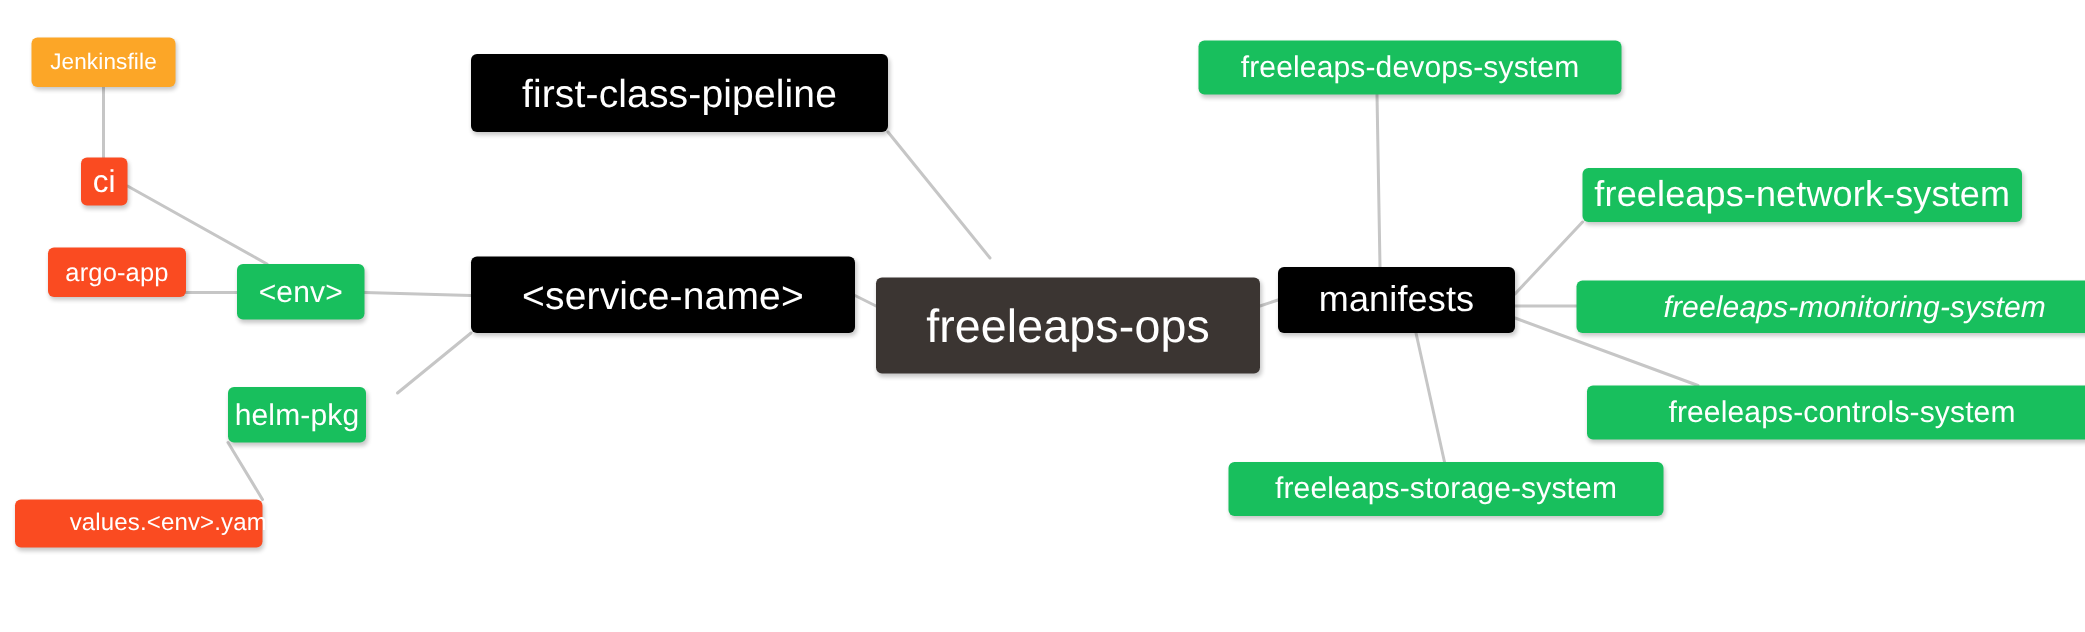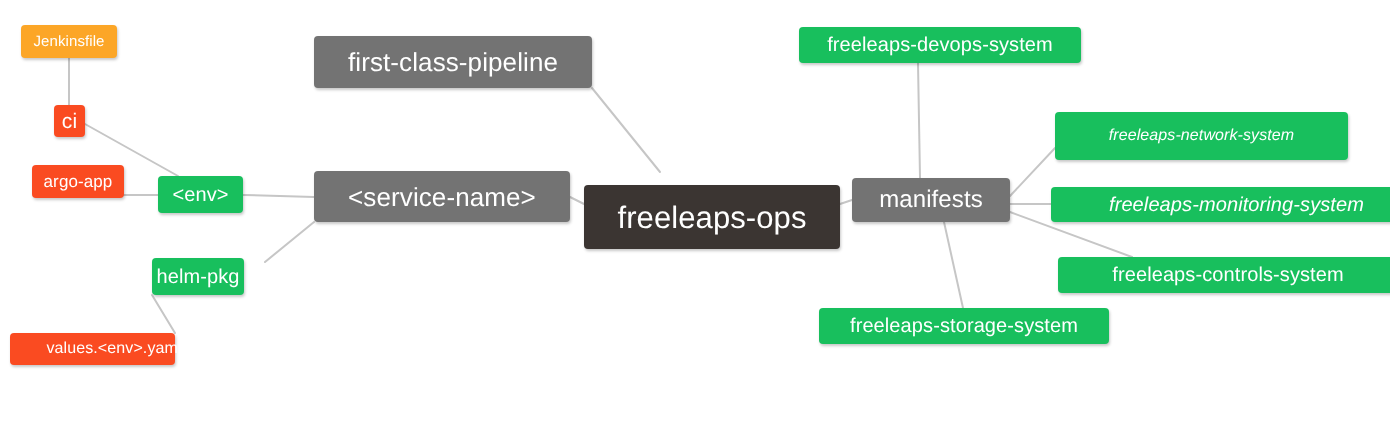--- a/index.html
+++ b/index.html
@@ -36,21 +36,21 @@
     justify-content: center;
     color: #ffffff;
     border-radius: 4px;
     white-space: nowrap;
     line-height: 1;
     letter-spacing: 0.1px;
     box-shadow: 1px 2px 3px rgba(0,0,0,0.22);
     text-rendering: geometricPrecision;
   }
   .node-root    { background: #3b3532; }
-  .node-blue    { background: #737373; }
+  .node-blue    { background: #000000; }
   .node-green   { background: #18bf5d; }
   .node-orange  { background: #fca627; }
   .node-red     { background: #fa4b21; }
 </style>
 </head>
 <body>
 
 <div id="mindmap">
 
   <svg id="edges" viewBox="0 0 1390 421" xmlns="http://www.w3.org/2000/svg">
@@ -75,19 +75,19 @@
       <div class="node node-blue" style="left: 314px; top: 171px; width: 256px; height: 51px; font-size: 26px;">&lt;service-name&gt;</div>
       <div class="node node-blue" style="left: 314px; top: 36px; width: 278px; height: 52px; font-size: 26px;">first-class-pipeline</div>
       <div class="node node-blue" style="left: 852px; top: 178px; width: 158px; height: 44px; font-size: 24px;">manifests</div>
       <div class="node node-green" style="left: 158px; top: 176px; width: 85px; height: 37px; font-size: 20px;">&lt;env&gt;</div>
       <div class="node node-green" style="left: 152px; top: 258px; width: 92px; height: 37px; font-size: 20px;">helm-pkg</div>
       <div class="node node-red" style="left: 54px; top: 105px; width: 31px; height: 32px; font-size: 21px;">ci</div>
       <div class="node node-red" style="left: 32px; top: 165px; width: 92px; height: 33px; font-size: 17px;">argo-app</div>
       <div class="node node-orange" style="left: 21px; top: 25px; width: 96px; height: 33px; font-size: 15px;">Jenkinsfile</div>
       <div class="node node-red" style="left: 10px; top: 333px; width: 165px; height: 32px; font-size: 16px; padding-left: 43px;">values.&lt;env&gt;.yaml</div>
       <div class="node node-green" style="left: 799px; top: 27px; width: 282px; height: 36px; font-size: 20px;">freeleaps-devops-system</div>
-      <div class="node node-green" style="left: 1055px; top: 112px; width: 293px; height: 48px; font-size: 16px; font-style: italic;">freeleaps-network-system</div>
+      <div class="node node-green" style="left: 1055px; top: 112px; width: 293px; height: 36px; font-size: 24px;">freeleaps-network-system</div>
       <div class="node node-green" style="left: 1051px; top: 187px; width: 371px; height: 35px; font-size: 20px; font-style: italic;">freeleaps-monitoring-system</div>
       <div class="node node-green" style="left: 1058px; top: 257px; width: 340px; height: 36px; font-size: 20px;">freeleaps-controls-system</div>
       <div class="node node-green" style="left: 819px; top: 308px; width: 290px; height: 36px; font-size: 20px;">freeleaps-storage-system</div>
     </div>
 
 </div>
 
 </body></html>

